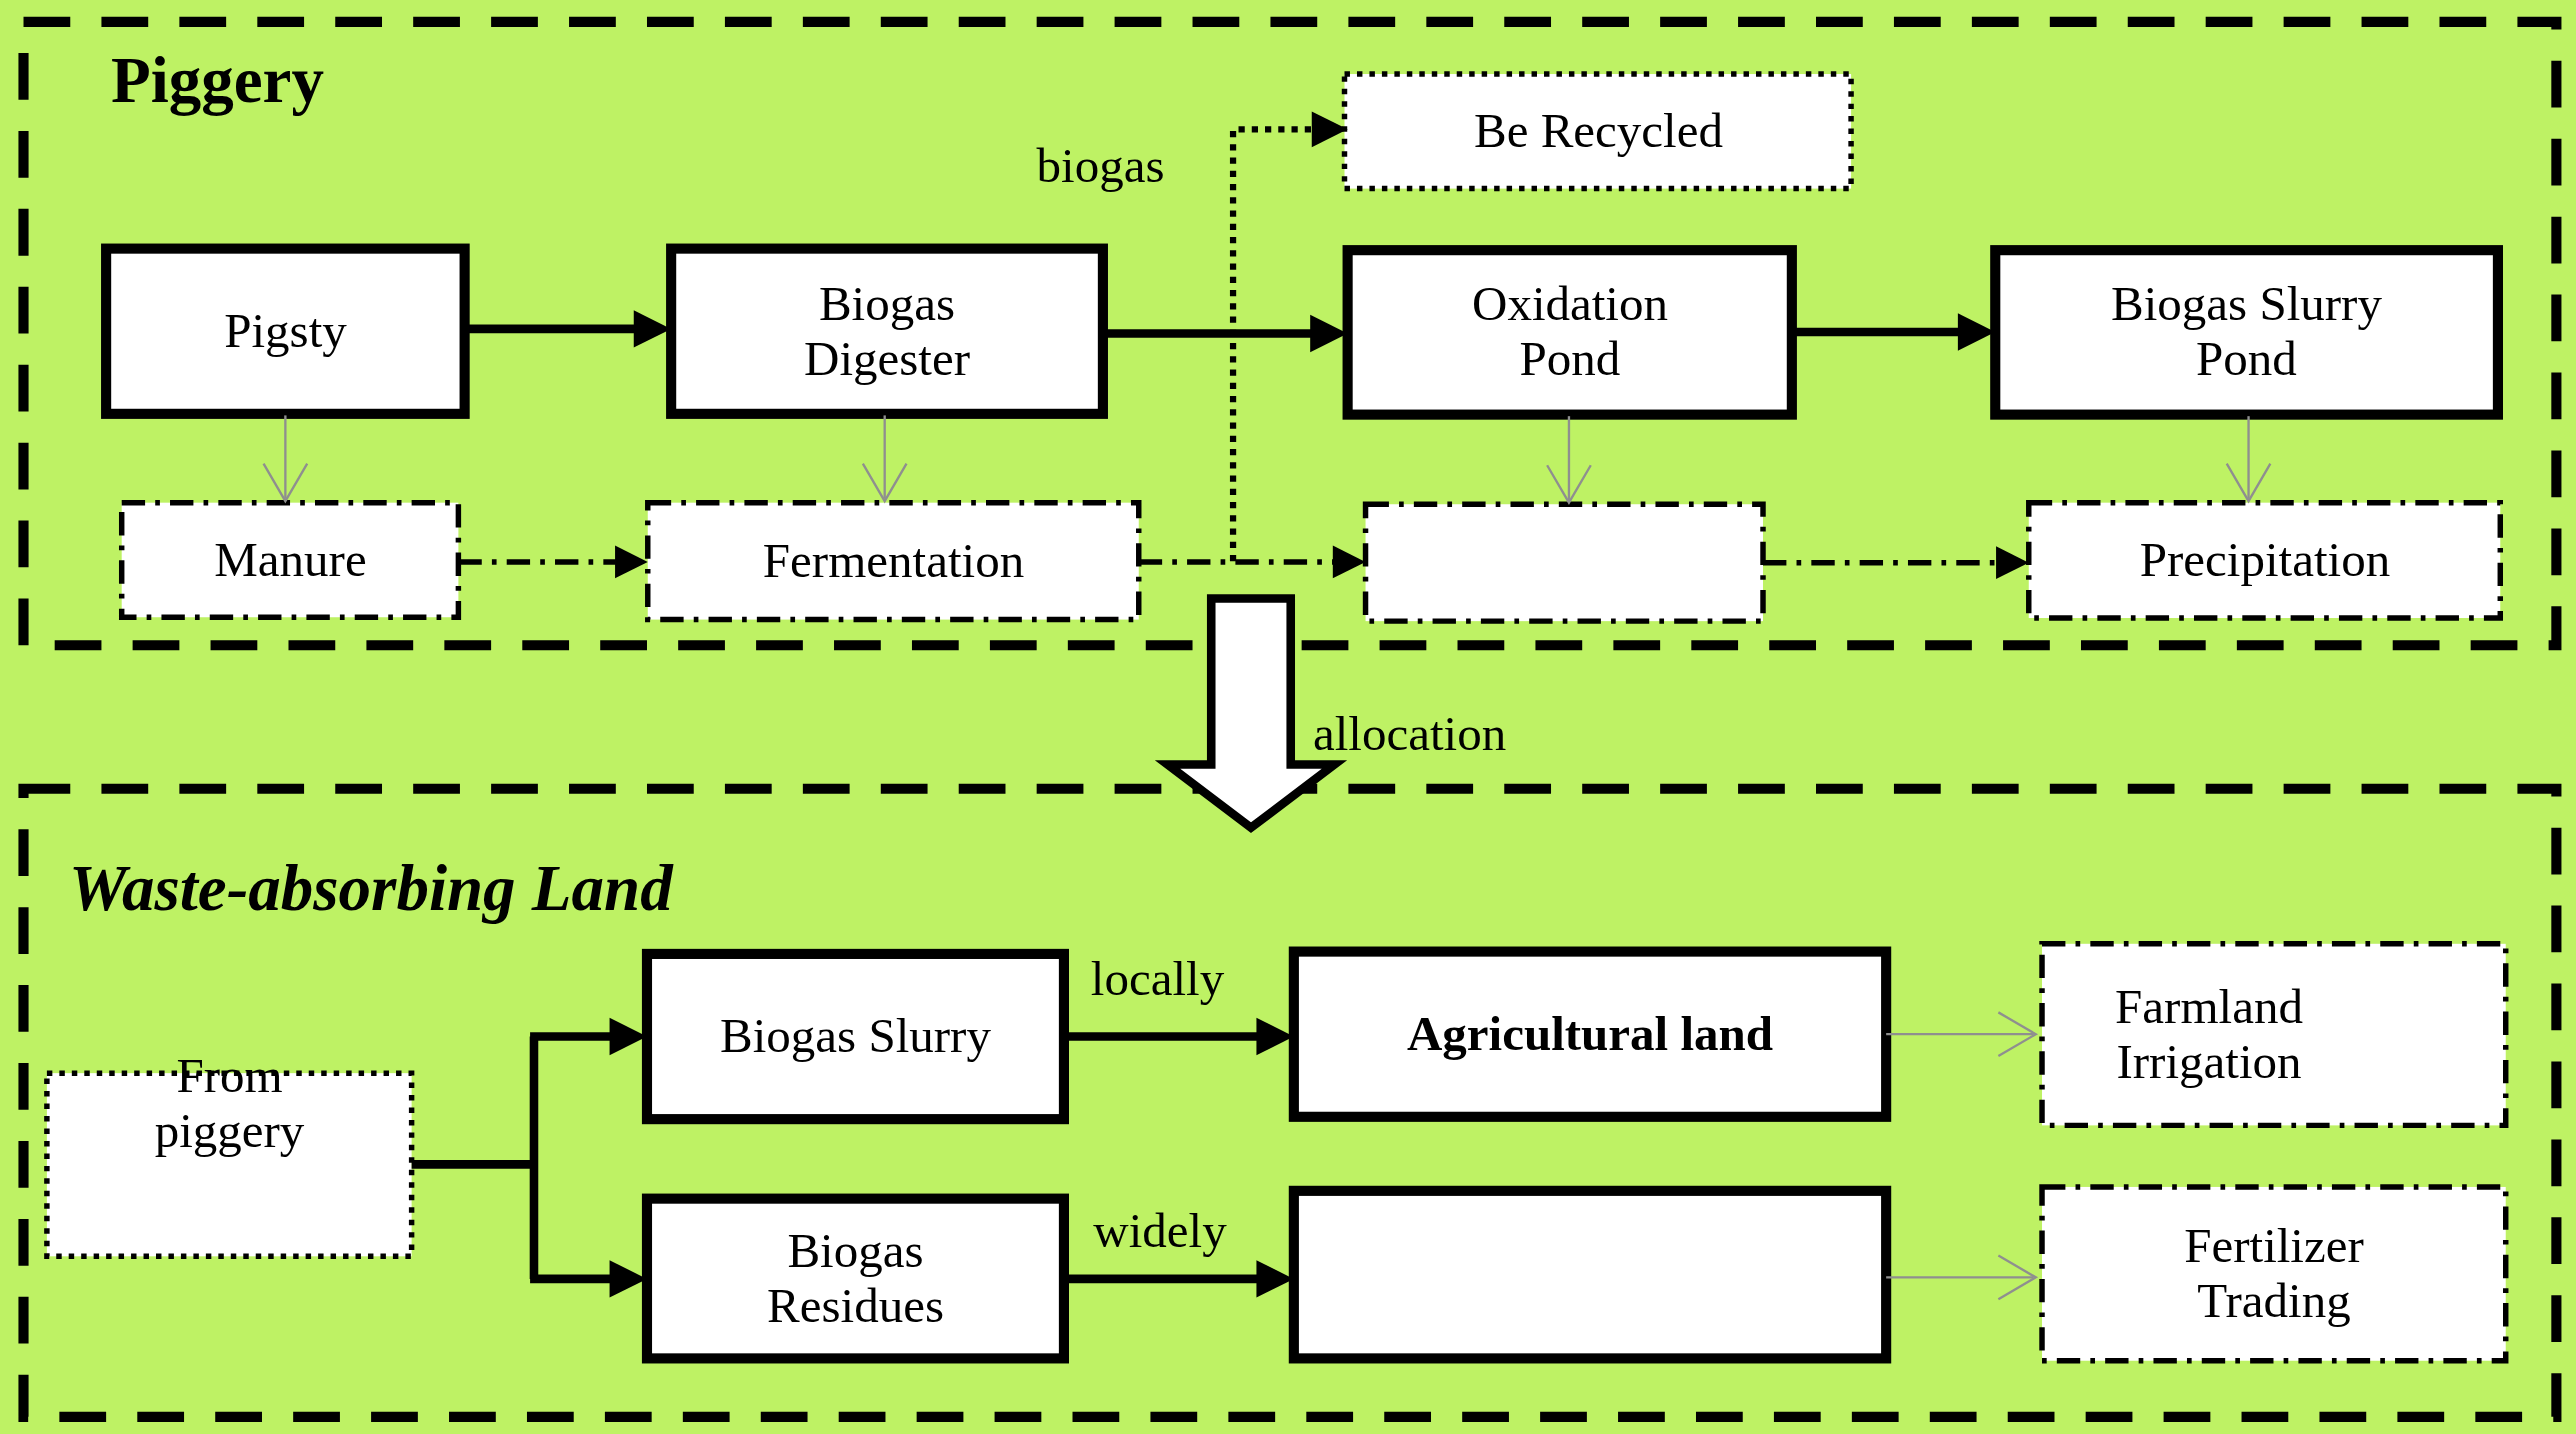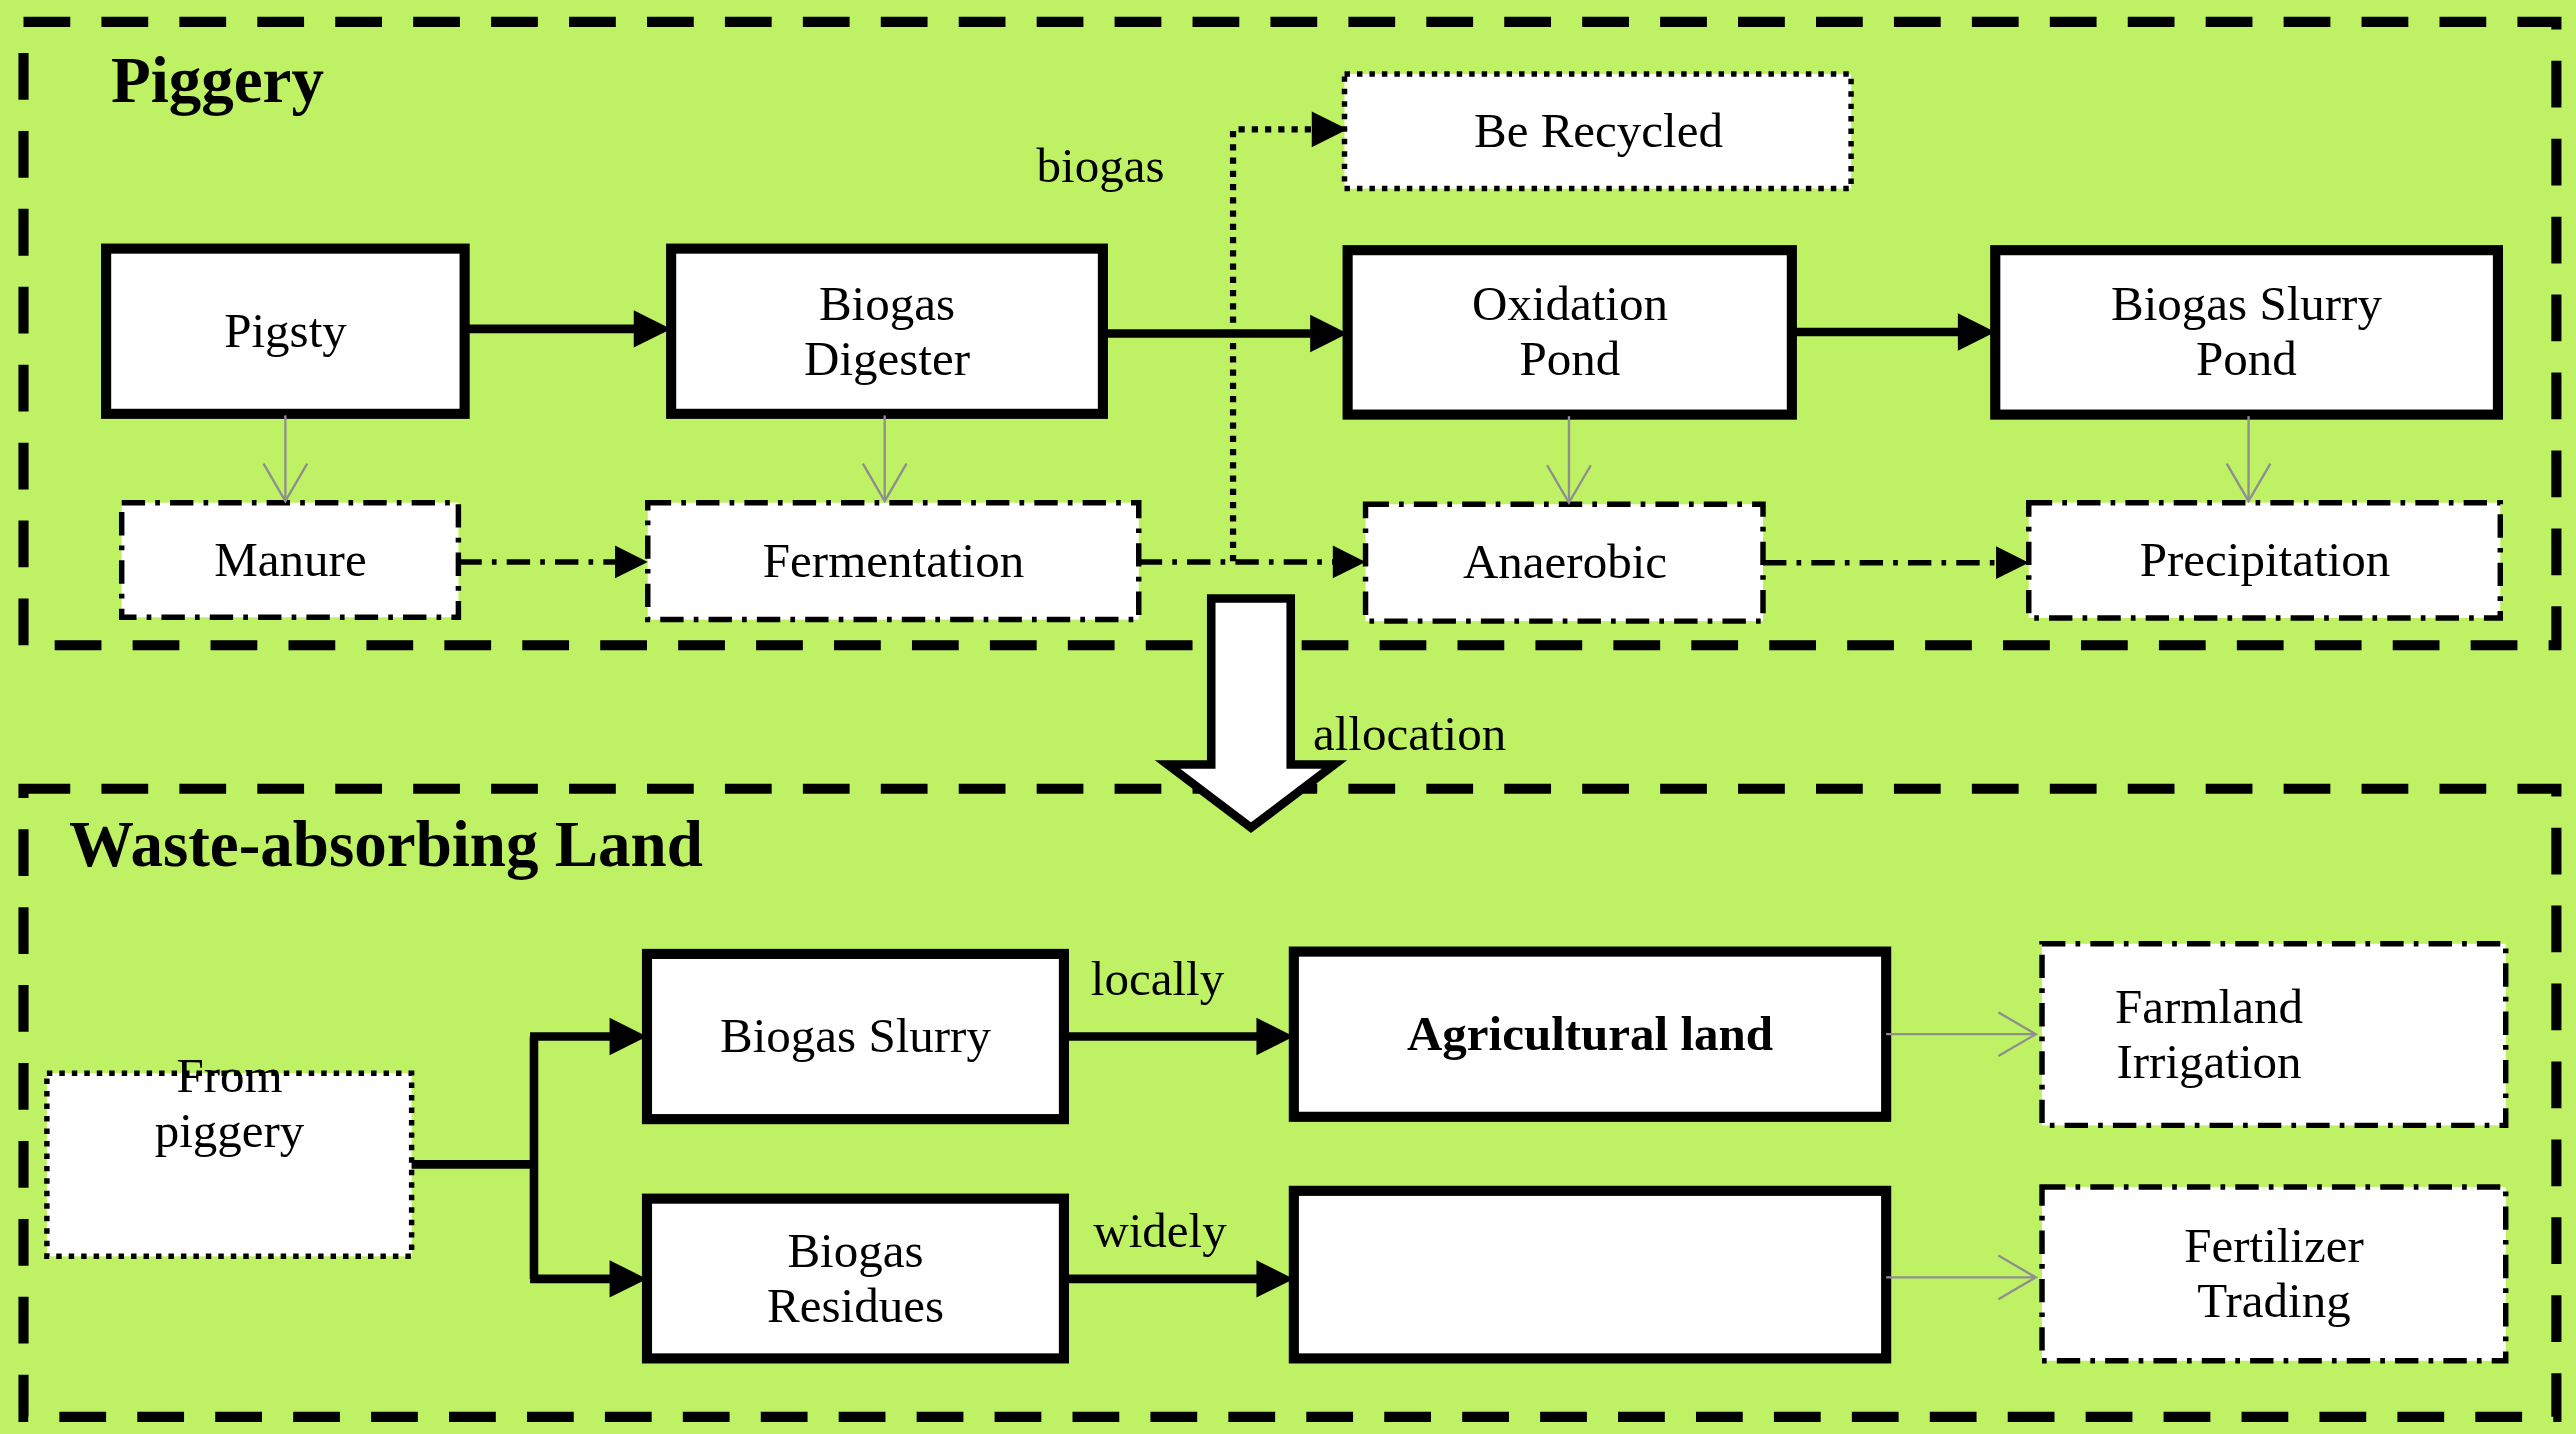--- a/index.html
+++ b/index.html
@@ -139,33 +139,32 @@
       <g>
         <line x1="2420" y1="1639" x2="2609" y2="1639"></line>
           <polyline points="2564,1611 2612,1639 2564,1667"></polyline>
       </g>
     </g>
 
     <polygon points="1554,768 1656,768 1656,981 1712,981 1605,1062 1498,981 1554,981" fill="#ffffff" stroke="#000" stroke-width="11"></polygon>
   </svg>
 
   <div class="title" style="left:111px;top:48px;">Piggery</div>
-  <div class="title" style="left:69px;top:812px;">Waste-absorbing Land</div>
+  <div class="title" style="left:69px;top:856px;font-style:italic;">Waste-absorbing Land</div>
 
   <div class="lbl" style="left:106px;top:249px;width:359px;height:165px;">Pigsty</div>
   <div class="lbl" style="left:671px;top:249px;width:432px;height:165px;">Biogas
 Digester</div>
   <div class="lbl" style="left:1348px;top:250px;width:444px;height:164px;">Oxidation
 Pond</div>
   <div class="lbl" style="left:1995px;top:250px;width:503px;height:164px;">Biogas Slurry
 Pond</div>
   <div class="lbl" style="left:1345px;top:74px;width:507px;height:115px;">Be Recycled</div>
   <div class="lbl" style="left:122px;top:503px;width:337px;height:115px;">Manure</div>
   <div class="lbl" style="left:648px;top:503px;width:491px;height:117px;">Fermentation</div>
-  <div class="lbl" style="left:1366px;top:504px;width:398px;height:117px;">Anaerobic</div>
   <div class="lbl" style="left:2029px;top:503px;width:472px;height:115px;">Precipitation</div>
 
   <div class="lbl" style="left:1009px;top:141px;width:183px;height:51px;">biogas</div>
   <div class="lbl left" style="left:1313px;top:703px;width:257px;height:62px;">allocation</div>
   <div class="lbl" style="left:1072px;top:952px;width:171px;height:55px;">locally</div>
   <div class="lbl" style="left:1076px;top:1204px;width:168px;height:55px;">widely</div>
 
   <div class="lbl" style="left:47px;top:1012px;width:365px;height:183px;">From
 piggery</div>
   <div class="lbl" style="left:647px;top:954px;width:417px;height:165px;">Biogas Slurry</div>

